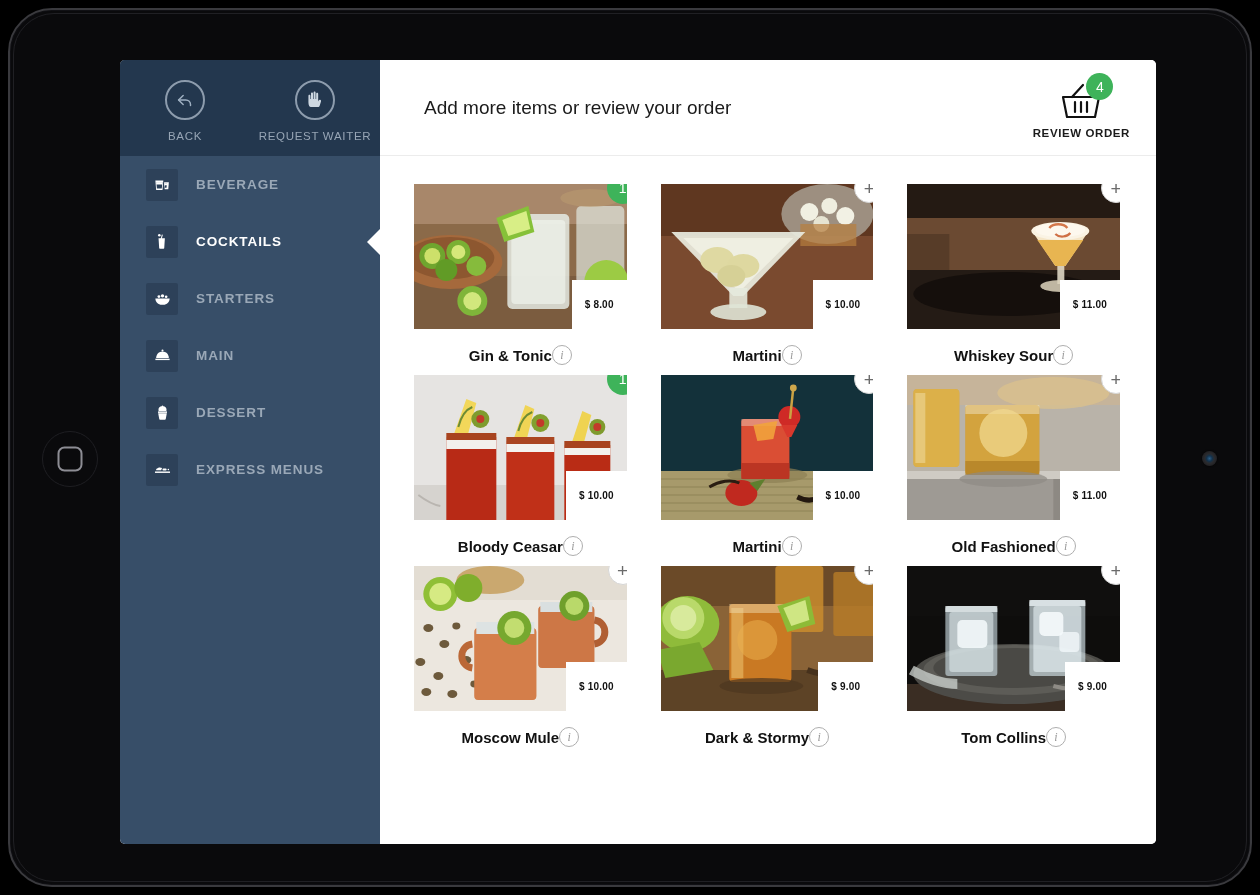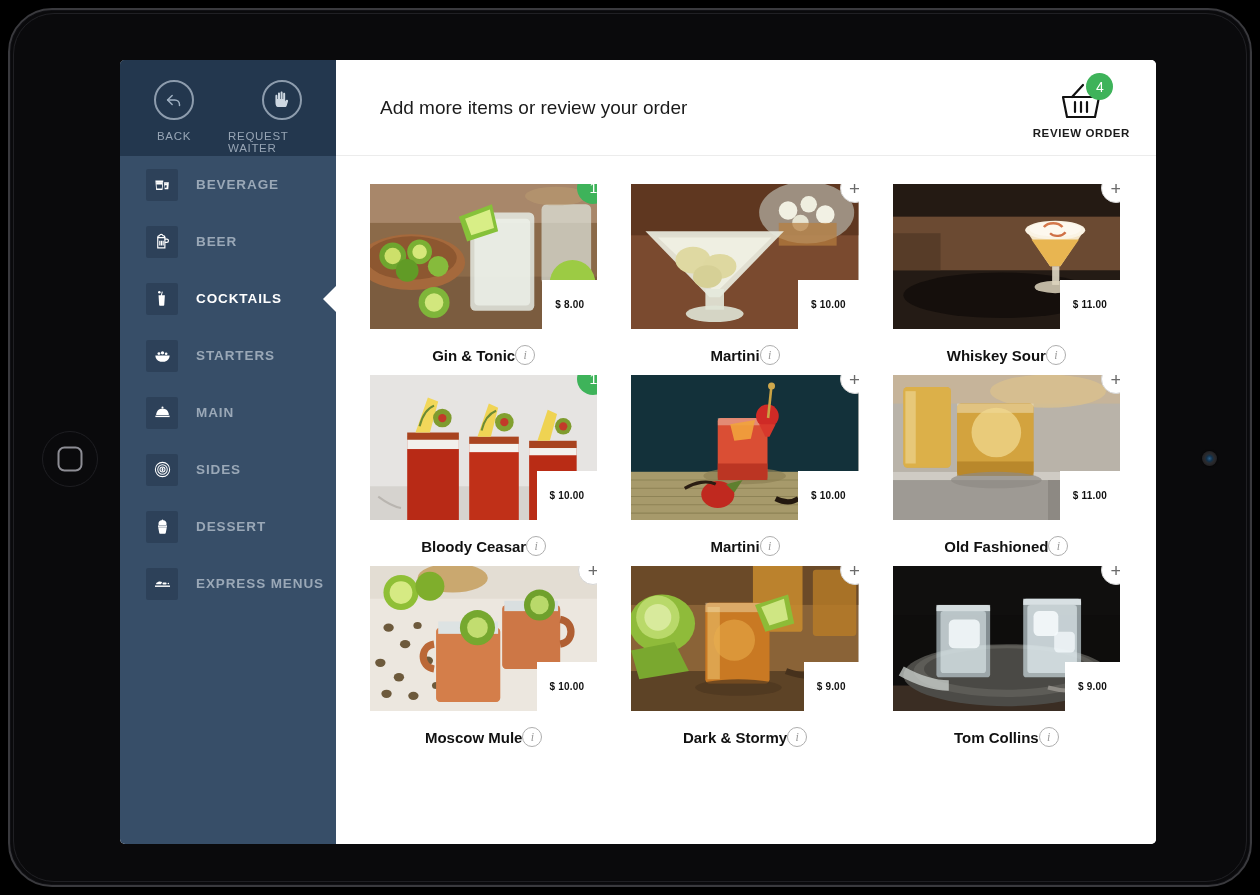--- a/index.html
+++ b/index.html
@@ -59,21 +59,21 @@
     left: 110px; top: 50px;
     width: 1036px; height: 784px;
     background: #ffffff;
     border-radius: 5px;
     overflow: hidden;
     display: flex;
   }
 
   
   #sidebar {
-    width: 216px;
+    width: 260px;
     background: #374e68;
     flex-shrink: 0;
     position: relative;
   }
   #sidebar-header {
     height: 96px;
     background: #23374e;
     display: flex;
     align-items: flex-start;
     padding-top: 20px;
@@ -316,31 +316,20 @@
               <path d="M3 7h10l-1 12H4L3 7zm1.2 2 .7 8h6.2l.7-8H4.2z"></path>
               <path d="M14 9h6l-.7 9h-4.6L14 9zm1.3 2-.4 5h2.2l.4-5h-2.2z"></path>
               <rect x="4" y="9" width="7.6" height="3"></rect>
               <rect x="14.6" y="11" width="4.5" height="2"></rect>
             </svg>
           </div>
           <div class="menu-label">BEVERAGE</div>
         </div>
 
 
-        <div class="menu-item">
-          <div class="menu-icon">
-            <svg width="19" height="19" viewBox="0 0 24 24" fill="none" stroke="#fff" stroke-width="1.5">
-              <path d="M6 7h9v13H6z"></path>
-              <path d="M15 9h2.5a2 2 0 0 1 0 4H15"></path>
-              <path d="M6 7c0-1.5 1-2.5 2.2-2.5.3-1 1.2-1.6 2.2-1.6s1.9.6 2.2 1.6C13.8 4.5 15 5.5 15 7"></path>
-              <path d="M8.6 11v6M10.7 11v6M12.8 11v6"></path>
-            </svg>
-          </div>
-          <div class="menu-label">BEER</div>
-        </div>
 
         <div class="menu-item active">
           <div class="menu-icon">
             <svg width="19" height="19" viewBox="0 0 24 24" fill="#fff">
               <circle cx="8" cy="4" r="1.6"></circle>
               <rect x="10.2" y="3.2" width="1.3" height="8" transform="rotate(14 10.8 7)"></rect>
               <path d="M7 8h8l-.8 12.2c0 .5-.4.8-.9.8h-4.6c-.5 0-.9-.3-.9-.8L7 8z"></path>
             </svg>
           </div>
           <div class="menu-label">COCKTAILS</div>
@@ -363,31 +352,20 @@
           <div class="menu-icon">
             <svg width="19" height="19" viewBox="0 0 24 24" fill="#fff">
               <path d="M3 16h18v1.8H3z"></path>
               <path d="M4 15c0-4.4 3.6-8 8-8s8 3.6 8 8H4z"></path>
               <circle cx="12" cy="5.6" r="1.3"></circle>
             </svg>
           </div>
           <div class="menu-label">MAIN</div>
         </div>
 
-        <div class="menu-item">
-          <div class="menu-icon">
-            <svg width="19" height="19" viewBox="0 0 24 24" fill="none" stroke="#fff" stroke-width="1.3">
-              <circle cx="12" cy="12" r="9"></circle>
-              <circle cx="12" cy="12" r="6"></circle>
-              <circle cx="12" cy="12" r="3.2"></circle>
-              <ellipse cx="12" cy="12" rx="1.1" ry="2.6" fill="#fff" stroke="none"></ellipse>
-            </svg>
-          </div>
-          <div class="menu-label">SIDES</div>
-        </div>
 
         <div class="menu-item">
           <div class="menu-icon">
             <svg width="19" height="19" viewBox="0 0 24 24" fill="#fff">
               <path d="M6.5 13h11l-1.4 7.2c-.1.5-.5.8-1 .8H8.9c-.5 0-.9-.3-1-.8L6.5 13z"></path>
               <path d="M12 3.2c.6 0 1 .5 1 1 2.3.2 4.1 2 4.1 4.3 0 .6-.1 1.2-.4 1.7H7.3c-.3-.5-.4-1.1-.4-1.7 0-2.3 1.8-4.1 4.1-4.3 0-.5.4-1 1-1z"></path>
               <rect x="6.3" y="10.6" width="11.4" height="1.9"></rect>
             </svg>
           </div>
           <div class="menu-label">DESSERT</div>

